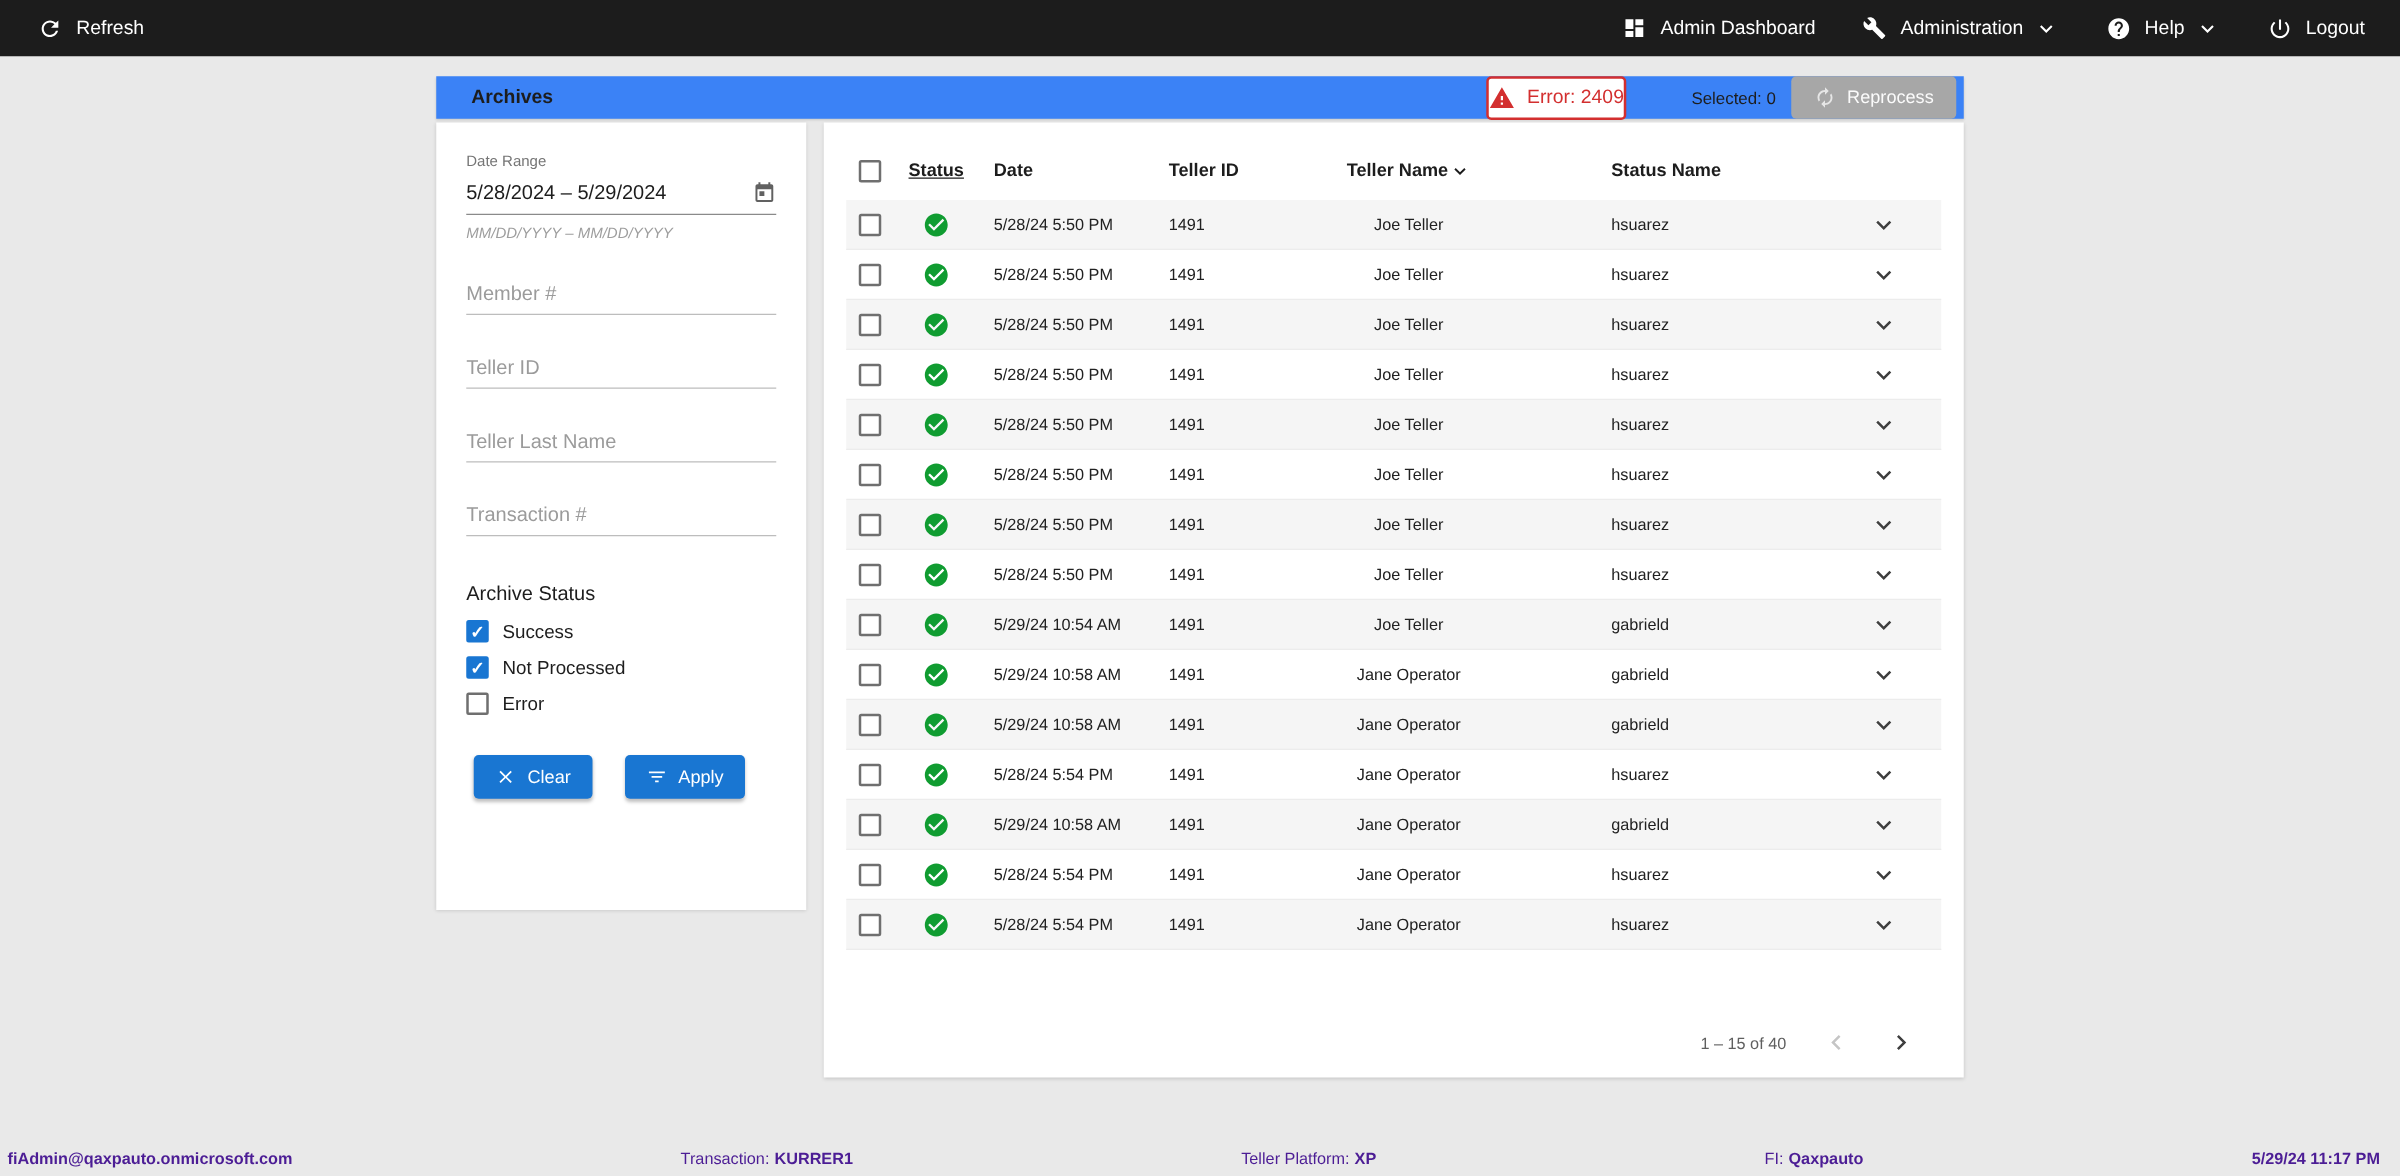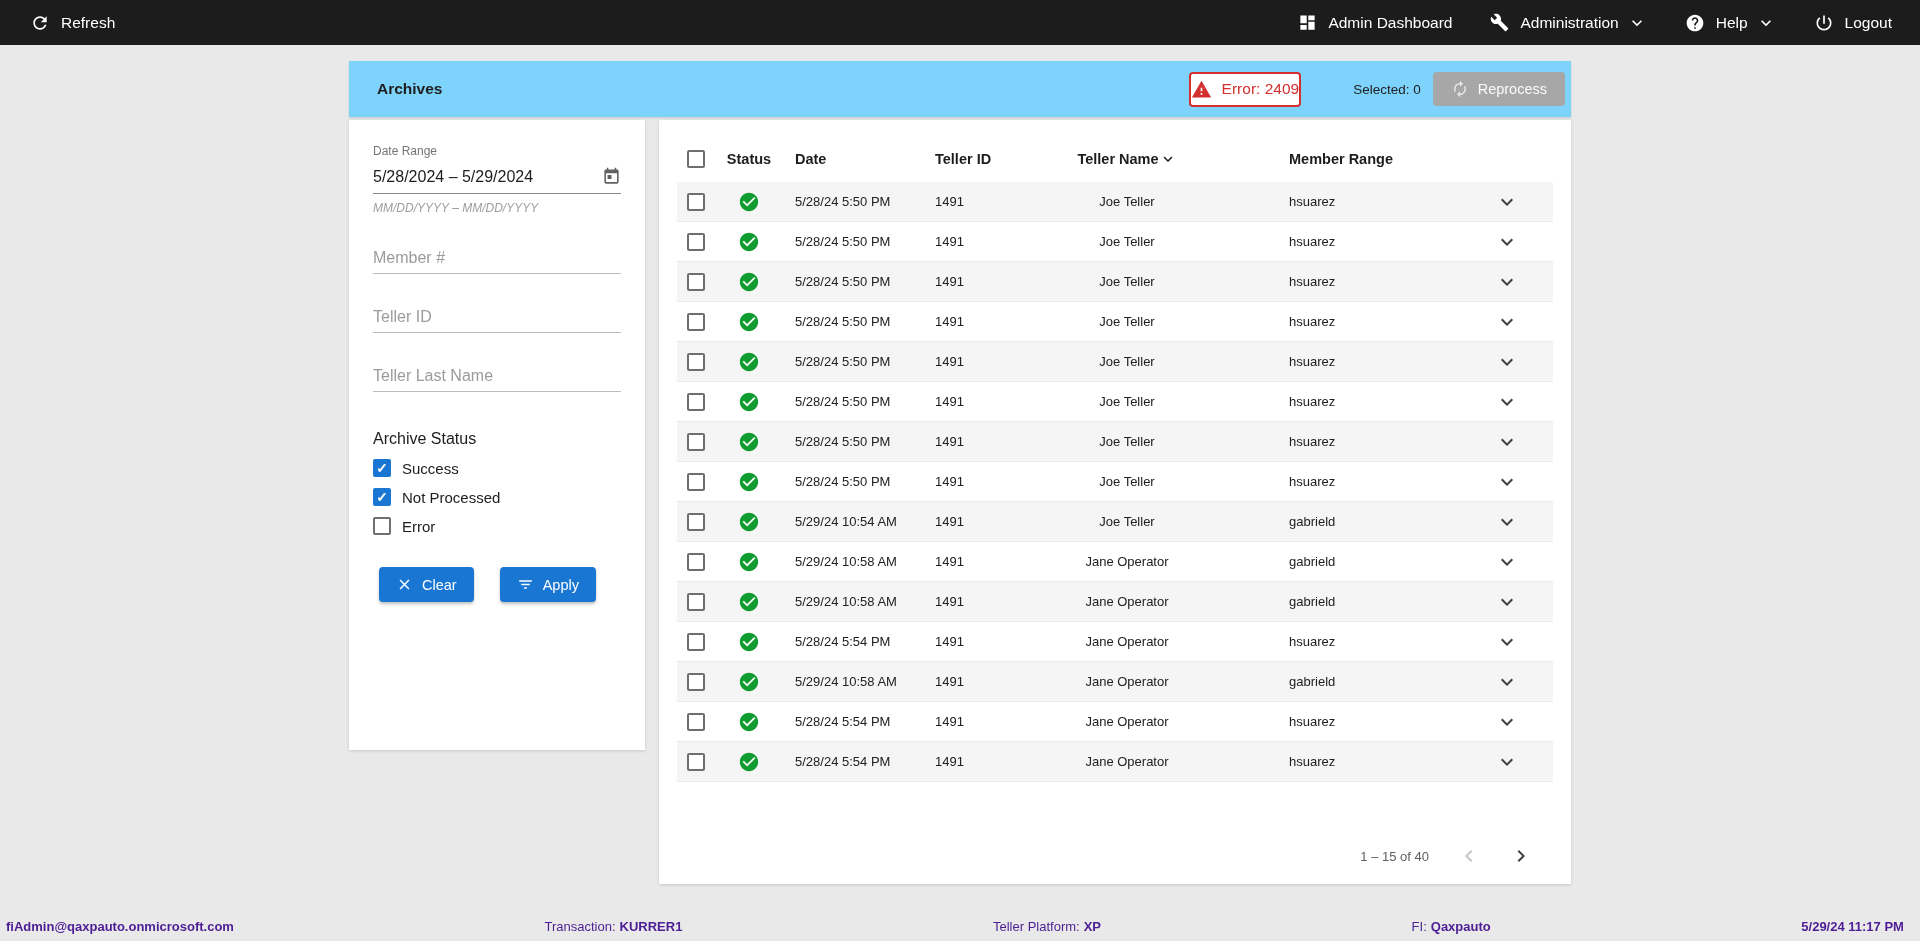--- a/index.html
+++ b/index.html
@@ -13,21 +13,21 @@
             justify-content:space-between; padding:0 28px 0 30px; }
   .tb-item { display:flex; align-items:center; gap:11px; font-size:15.5px; }
   .tb-right { display:flex; align-items:center; gap:38px; }
   .tb-icon, .tb-caret { display:flex; }
   .tb-caret { margin-left:-3px; }
 
   
   .main { height:896px; position:relative; }
   .content { width:1222px; margin:0 auto; }
 
-  .header-bar { margin-top:16px; height:56px; background:#7dd3fc; box-shadow:0 1px 2px rgba(0,0,0,.15);
+  .header-bar { margin-top:16px; height:34px; background:#3b82f6; box-shadow:0 1px 2px rgba(0,0,0,.15);
                 display:flex; align-items:center; padding:0 6px 0 28px; }
   .page-title { font-size:15.5px; font-weight:bold; color:#1d1d1d; }
   .header-right { margin-left:auto; display:flex; align-items:center; }
   .error-badge { display:flex; align-items:center; gap:10px; border:2px solid #d32f2f; border-radius:4px;
                  background:#fff; color:#d32f2f; font-size:15.5px; padding:5px 0; margin-right:52px; }
   .selected-count { font-size:13.5px; color:#1d1d1d; margin-right:12px; }
   .reprocess-btn { display:flex; align-items:center; gap:9px; background:#a7a7a7; color:#fbfbfb;
                    font-size:14.5px; border-radius:4px; padding:8px 18px; cursor:default; }
 
   .panels { display:flex; gap:14px; margin-top:3px; align-items:flex-start; }
@@ -60,21 +60,21 @@
   
   .table-panel { flex:1; height:764px; background:#fff; box-shadow:0 1px 3px rgba(0,0,0,.15);
                  padding:16px 18px 0; position:relative; }
   .thead, .trow { display:grid; grid-template-columns:44px 56px 152px 100px 196px 230px 1fr 70px;
                   align-items:center; }
   .thead { height:46px; font-size:14.5px; font-weight:bold; color:#1d1d1d; }
   .trow { height:40px; font-size:13px; color:#212121; background:#fff; border-bottom:1px solid #ececec; }
   .trow.alt { background:#f5f5f5; }
   .cell { display:flex; align-items:center; }
   .c-check { padding-left:10px; }
-  .c-status { justify-content:center; }
+  .c-status { justify-content:center;text-decoration:underline; }
   .c-date { padding-left:18px; }
   .c-tid { padding-left:6px; }
   .c-tname { justify-content:center; text-align:center; }
   .c-mname { padding-left:64px; }
   .c-expand { justify-content:flex-end; padding-right:34px; }
   .sort-icon, .status-icon, .expand-icon { display:flex; }
   .expand-icon { cursor:pointer; }
 
   .pagination { position:absolute; right:38px; bottom:16px; display:flex; align-items:center; gap:28px; }
   .page-range { font-size:13px; color:#5f5f5f; }
@@ -182,20 +182,21 @@
                   <path d="M19 3h-1V1h-2v2H8V1H6v2H5c-1.11 0-1.99.9-1.99 2L3 19c0 1.1.89 2 2 2h14c1.1 0 2-.9 2-2V5c0-1.1-.9-2-2-2zm0 16H5V8h14v11zM7 10h5v5H7z"></path>
                 </svg>
             </span>
           </div>
           <div class="date-hint">MM/DD/YYYY – MM/DD/YYYY</div>
         </div>
 
         <input class="text-input" type="text" placeholder="Member #" style="">
         <input class="text-input" type="text" placeholder="Teller ID" style="">
         <input class="text-input" type="text" placeholder="Teller Last Name" style="">
+        <input class="text-input" type="text" placeholder="Transaction #" style="">
 
         <div class="archive-status-label">Archive Status</div>
 
         <div class="cb-group">
           <div class="cb-row">
             <span class="checkbox checked"></span>
             <span class="cb-label">Success</span>
           </div>
           <div class="cb-row">
             <span class="checkbox checked"></span>
@@ -236,21 +237,21 @@
           <div class="cell c-date">Date</div>
           <div class="cell c-tid">Teller ID</div>
           <div class="cell c-tname">
             <span>Teller Name</span>
             <span class="sort-icon">
               <svg width="18" height="18" viewBox="0 0 24 24" fill="#1d1d1d">
                   <path d="M7.41 8.59L12 13.17l4.59-4.58L18 10l-6 6-6-6z"></path>
                 </svg>
             </span>
           </div>
-          <div class="cell c-mname">Member Range</div>
+          <div class="cell c-mname">Status Name</div>
           <div class="cell"></div>
           <div class="cell c-expand"></div>
         </div>
 
         <div>
   <div class="trow alt">
     <div class="cell c-check">
                 <span class="checkbox"></span>
               </div>
     <div class="cell c-status">

